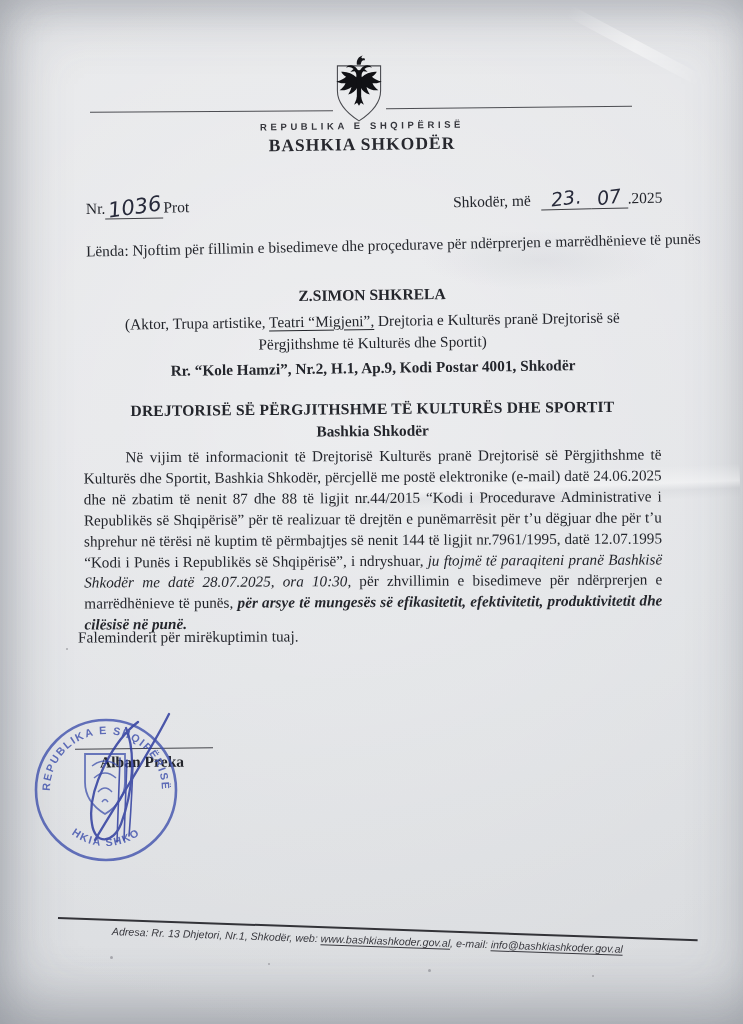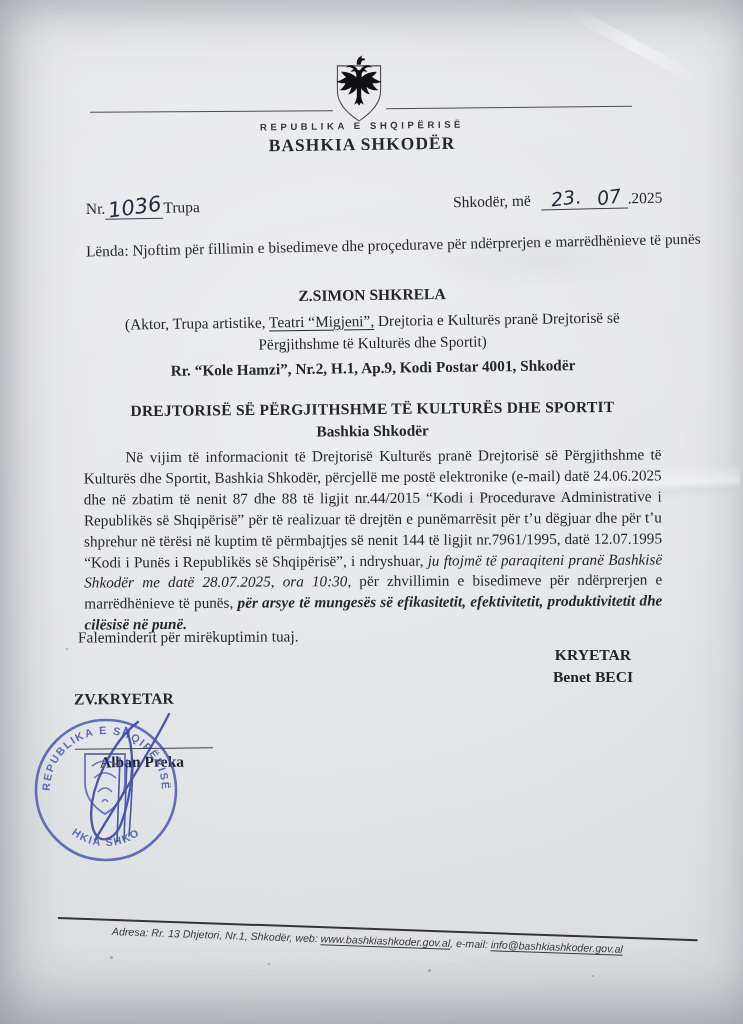--- a/index.html
+++ b/index.html
@@ -65,21 +65,21 @@
     </g>
   </svg>
 
   <div class="hline" style="left:90px;top:111px;width:243px;transform:rotate(-0.3deg);"></div>
   <div class="hline" style="left:386px;top:107px;width:246px;transform:rotate(-0.6deg);"></div>
 
   <div class="abs republic" style="left:212px;top:120px;width:300px;">REPUBLIKA E SHQIPËRISË</div>
   <div class="abs muni" style="left:237px;top:134px;width:250px;">BASHKIA SHKODËR</div>
 
   <div class="abs meta" style="left:86px;top:194px;transform:rotate(-1deg);">
-    <span>Nr.</span><span class="uline" style="width:58px;"><span class="hand" style="font-size:21px;transform:rotate(-7deg) translateY(1px);">1036</span></span><span>Trupa</span>
+    <span>Nr.</span><span class="uline" style="width:58px;"><span class="hand" style="font-size:21px;transform:rotate(-7deg) translateY(1px);">1036</span></span><span>Prot</span>
   </div>
 
   <div class="abs meta" style="left:453px;top:187px;transform:rotate(-1.3deg);">
     <span>Shkodër, më</span>
     <span class="uline" style="width:50px;margin-left:6px;"><span class="hand" style="font-size:19px;transform:rotate(-5deg);">23.</span></span><span class="uline" style="width:37px;"><span class="hand" style="font-size:19px;transform:rotate(-6deg);">07</span></span><span>.2025</span>
   </div>
 
   <div class="abs subject" style="left:86px;top:233px;width:594px;">
     <span class="b" style="font-weight:normal;">Lënda:</span><span> Njoftim për fillimin e bisedimeve dhe proçedurave për ndërprerjen e marrëdhënieve të punës</span>
   </div>
@@ -96,27 +96,22 @@
     <div class="l2">Bashkia Shkodër</div>
   </div>
 
   <div class="abs bodytext" style="left:84px;top:446px;width:578px;">
     <span>Në vijim të informacionit të Drejtorisë Kulturës pranë Drejtorisë së Përgjithshme të Kulturës dhe Sportit, Bashkia Shkodër, përcjellë me postë elektronike (e-mail) datë 24.06.2025 dhe në zbatim të nenit 87 dhe 88 të ligjit nr.44/2015 “Kodi i Procedurave Administrative i Republikës së Shqipërisë” për të realizuar të drejtën e punëmarrësit për t’u dëgjuar dhe për t’u shprehur në tërësi në kuptim të përmbajtjes së nenit 144 të ligjit nr.7961/1995, datë 12.07.1995 “Kodi i Punës i Republikës së Shqipërisë”, i ndryshuar, </span><span style="font-style:italic;">ju ftojmë të paraqiteni pranë Bashkisë Shkodër me datë 28.07.2025, ora 10:30,</span><span> për zhvillimin e bisedimeve për ndërprerjen e marrëdhënieve të punës, </span><span style="font-style:italic;font-weight:bold;">për arsye të mungesës së efikasitetit, efektivitetit, produktivitetit dhe cilësisë në punë.</span>
   </div>
 
   <div class="abs closing" style="left:78px;top:628px;">Faleminderit për mirëkuptimin tuaj.</div>
   <div class="speck" style="left:66px;top:648px;width:2px;height:2px;"></div>
 
-  <div class="abs mayor" style="left:538px;top:644px;width:110px;">
-    <div>KRYETAR</div>
-    <div>Benet BECI</div>
-  </div>
 
   <div class="abs deleg" style="left:74px;top:688px;">
-    <div>ZV.KRYETAR</div>
   </div>
   <div class="sigline" style="left:75px;top:748px;width:138px;"></div>
   <div class="abs deputy" style="left:68px;top:753px;width:148px;">Alban Preka</div>
 
   <svg class="abs" style="left:22px;top:702px;opacity:.88;" width="172" height="175" viewBox="0 0 172 175">
     <defs>
       <path id="arcTop" d="M 31.4 107.2 A 56 56 0 1 1 136.6 107.2" fill="none"></path>
       <path id="arcBottom" d="M 51.9 133.9 A 56 56 0 0 0 116.1 133.9" fill="none"></path>
     </defs>
     <circle cx="84" cy="88" r="70" fill="none" stroke="#3e50ac" stroke-width="2.6" opacity=".9"></circle>

